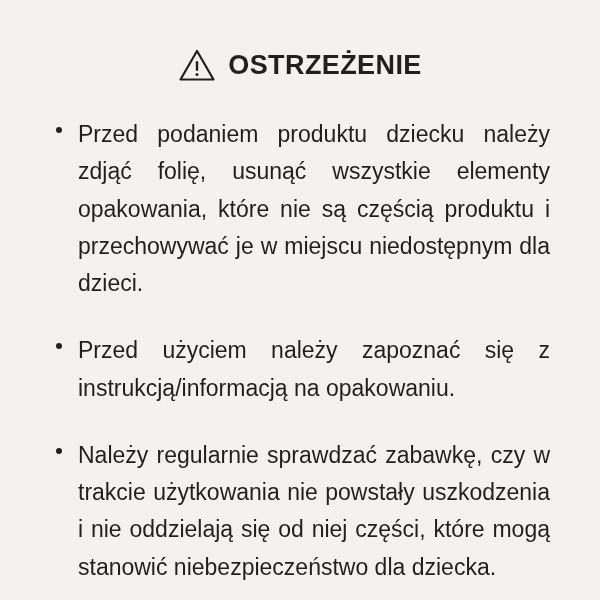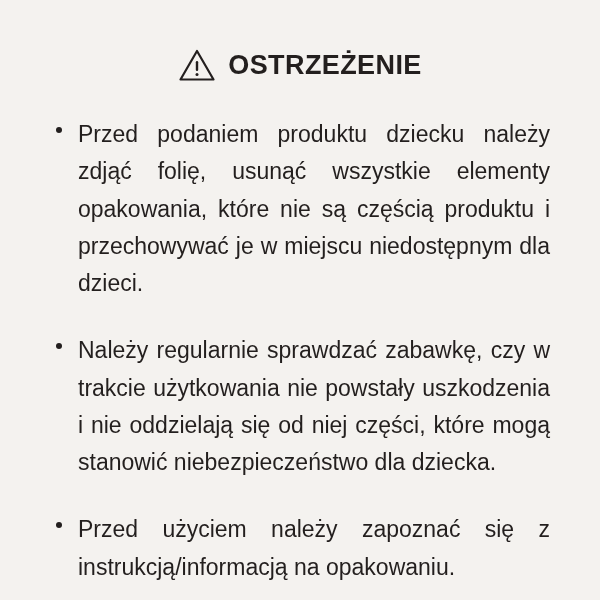--- a/index.html
+++ b/index.html
@@ -89,21 +89,21 @@
     <div class="header-title">OSTRZEŻENIE</div>
   </div>
 
   <ul class="bullet-list">
     <li class="bullet-item">
       <span class="bullet-dot"></span>
       <span class="bullet-text">Przed podaniem produktu dziecku należy zdjąć folię, usunąć wszystkie elementy opakowania, które nie są częścią produktu i przechowywać je w miejscu niedostępnym dla dzieci.</span>
     </li>
     <li class="bullet-item">
       <span class="bullet-dot"></span>
-      <span class="bullet-text">Należy regularnie sprawdzać zabawkę, czy w trakcie użytkowania nie powstały uszkodzenia i nie oddzielają się od niej części, które mogą stanowić niebezpieczeństwo dla dziecka.</span>
+      <span class="bullet-text">Przed użyciem należy zapoznać się z instrukcją/informacją na opakowaniu.</span>
     </li>
     <li class="bullet-item">
       <span class="bullet-dot"></span>
-      <span class="bullet-text">Przed użyciem należy zapoznać się z instrukcją/informacją na opakowaniu.</span>
+      <span class="bullet-text">Należy regularnie sprawdzać zabawkę, czy w trakcie użytkowania nie powstały uszkodzenia i nie oddzielają się od niej części, które mogą stanowić niebezpieczeństwo dla dziecka.</span>
     </li>
   </ul>
 
 </div>
 
 </body></html>

